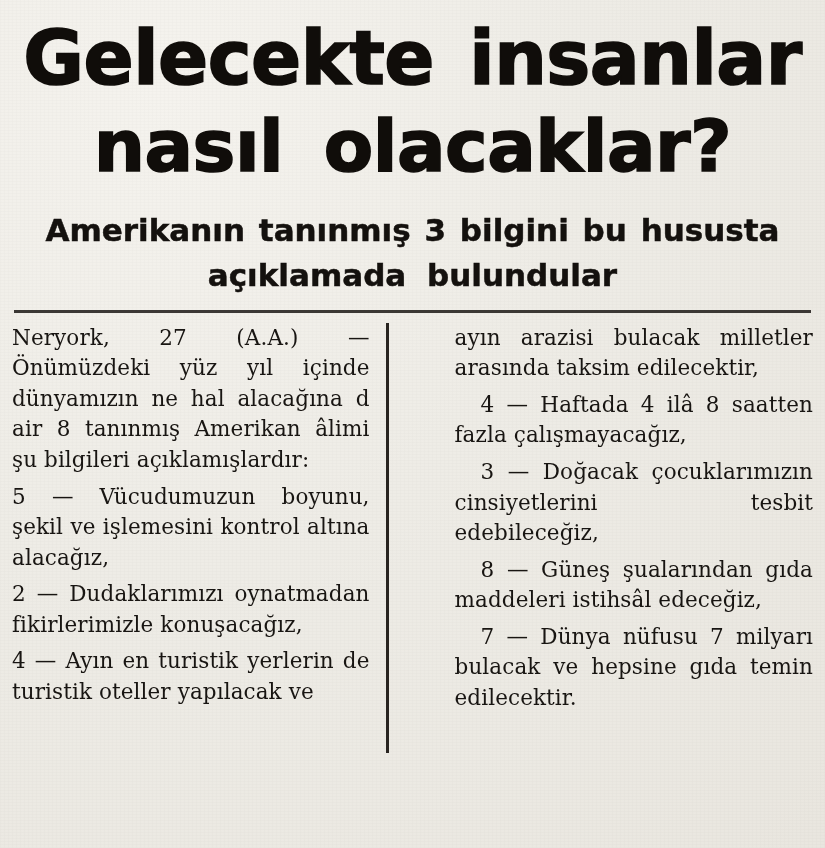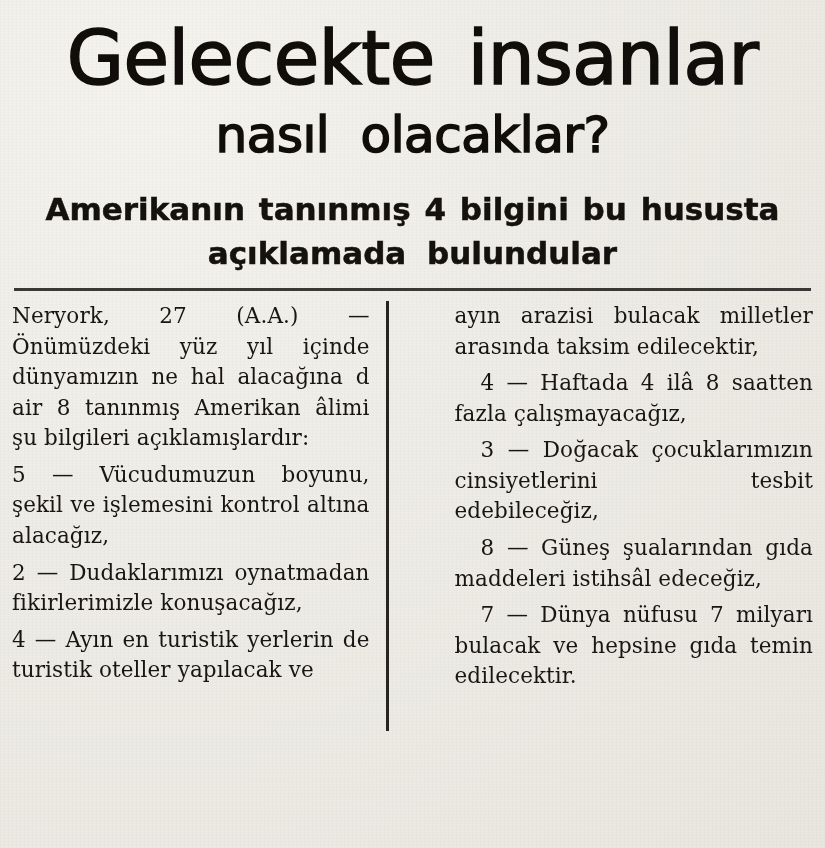--- a/index.html
+++ b/index.html
@@ -30,33 +30,33 @@
     pointer-events: none;
     background-image:
       repeating-linear-gradient(0deg, rgba(0,0,0,0.016) 0px, rgba(0,0,0,0.016) 1px, rgba(255,255,255,0) 1px, rgba(255,255,255,0) 3px),
       repeating-linear-gradient(90deg, rgba(0,0,0,0.012) 0px, rgba(0,0,0,0.012) 1px, rgba(255,255,255,0) 1px, rgba(255,255,255,0) 4px);
     opacity: 0.7;
     mix-blend-mode: multiply;
   }
   .headline {
     text-align: center;
     font-family: "DejaVu Sans", sans-serif;
-    font-weight: normal;
+    font-weight: bold;
     color: #120f0c;
     letter-spacing: -0.5px;
     line-height: 0.98;
     -webkit-text-stroke: 1.6px #120f0c;
   }
   .headline-l1 {
     font-size: 74px;
     padding-top: 22px;
     word-spacing: 10px;
   }
   .headline-l2 {
-    font-size: 50px;
+    font-size: 72px;
     padding-top: 16px;
     word-spacing: 16px;
   }
   .subhead {
     text-align: center;
     font-family: "DejaVu Sans", sans-serif;
     font-weight: bold;
     color: #161310;
     font-size: 31px;
     line-height: 1.24;
@@ -108,21 +108,21 @@
 <body>
 
 <div class="page">
 
   <div class="headline">
     <div class="headline-l1">Gelecekte insanlar</div>
     <div class="headline-l2">nasıl olacaklar?</div>
   </div>
 
   <div class="subhead">
-    <div class="subhead-l1">Amerikanın tanınmış 4 bilgini bu hususta</div>
+    <div class="subhead-l1">Amerikanın tanınmış 3 bilgini bu hususta</div>
     <div class="subhead-l2">açıklamada  bulundular</div>
   </div>
 
   <div class="rule"></div>
 
   <div class="columns">
     <div class="col col-left">
       <p class="para">Neryork, 27 (A.A.) — Önümüzdeki yüz yıl içinde dünyamızın ne hal alacağına d air 8 tanınmış Amerikan âlimi şu bilgileri açıklamışlardır:</p>
       <p class="para">5 — Vücudumuzun boyunu, şekil ve işlemesini kontrol altına alacağız,</p>
       <p class="para">2 — Dudaklarımızı oynatmadan fikirlerimizle konuşacağız,</p>

